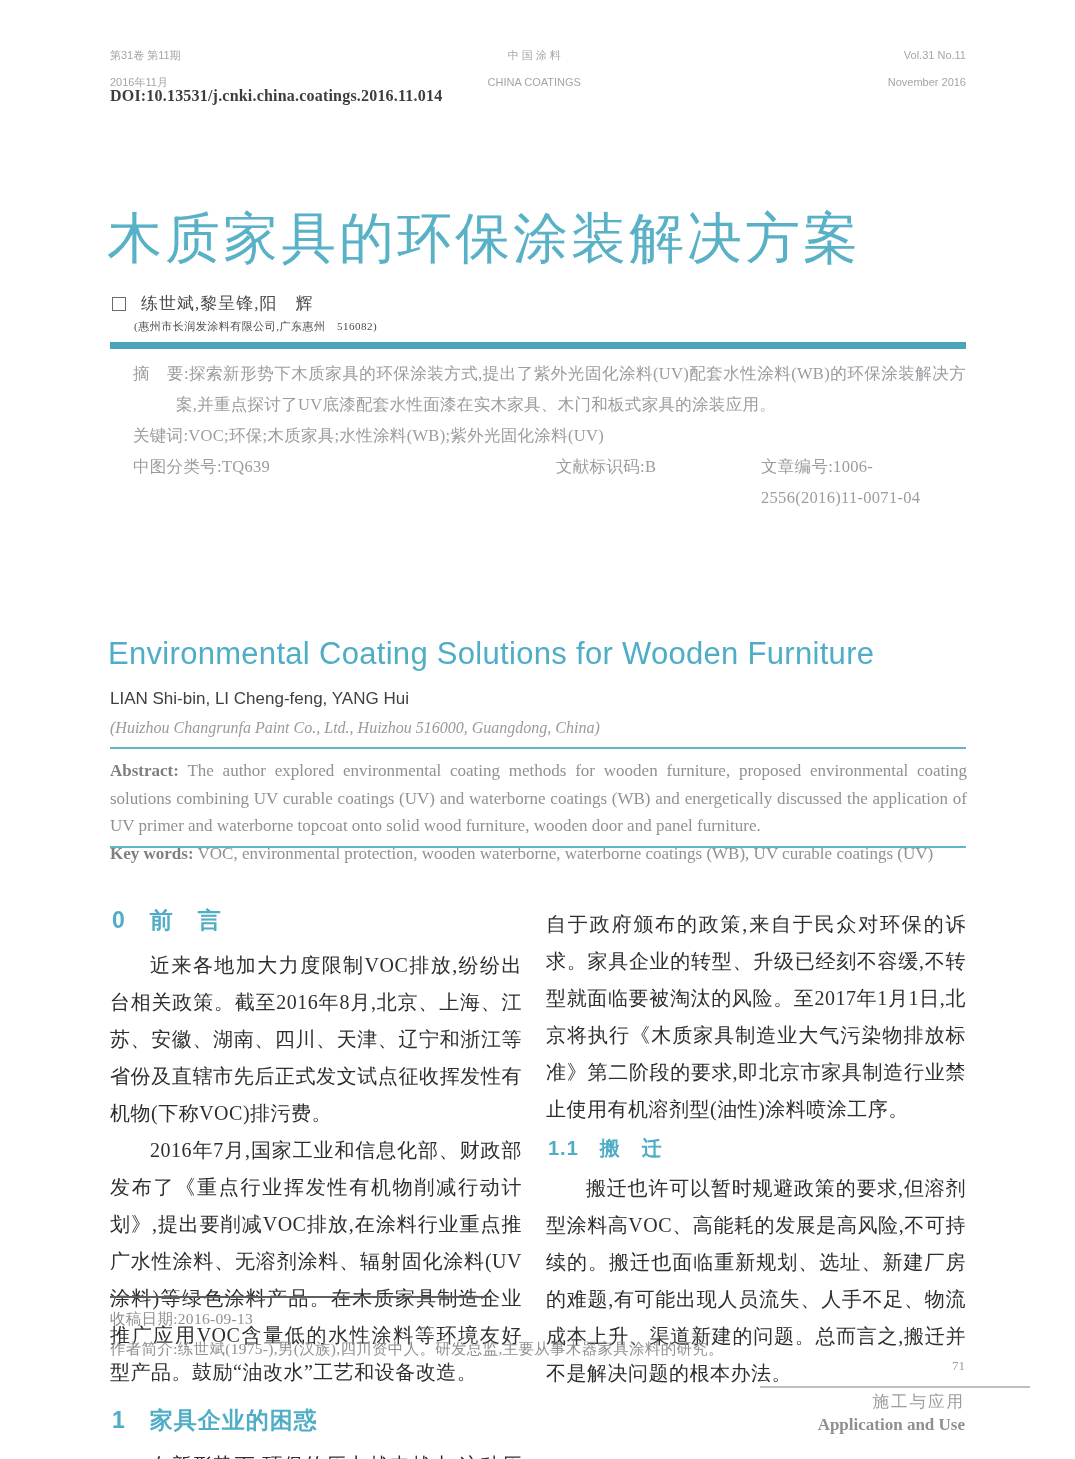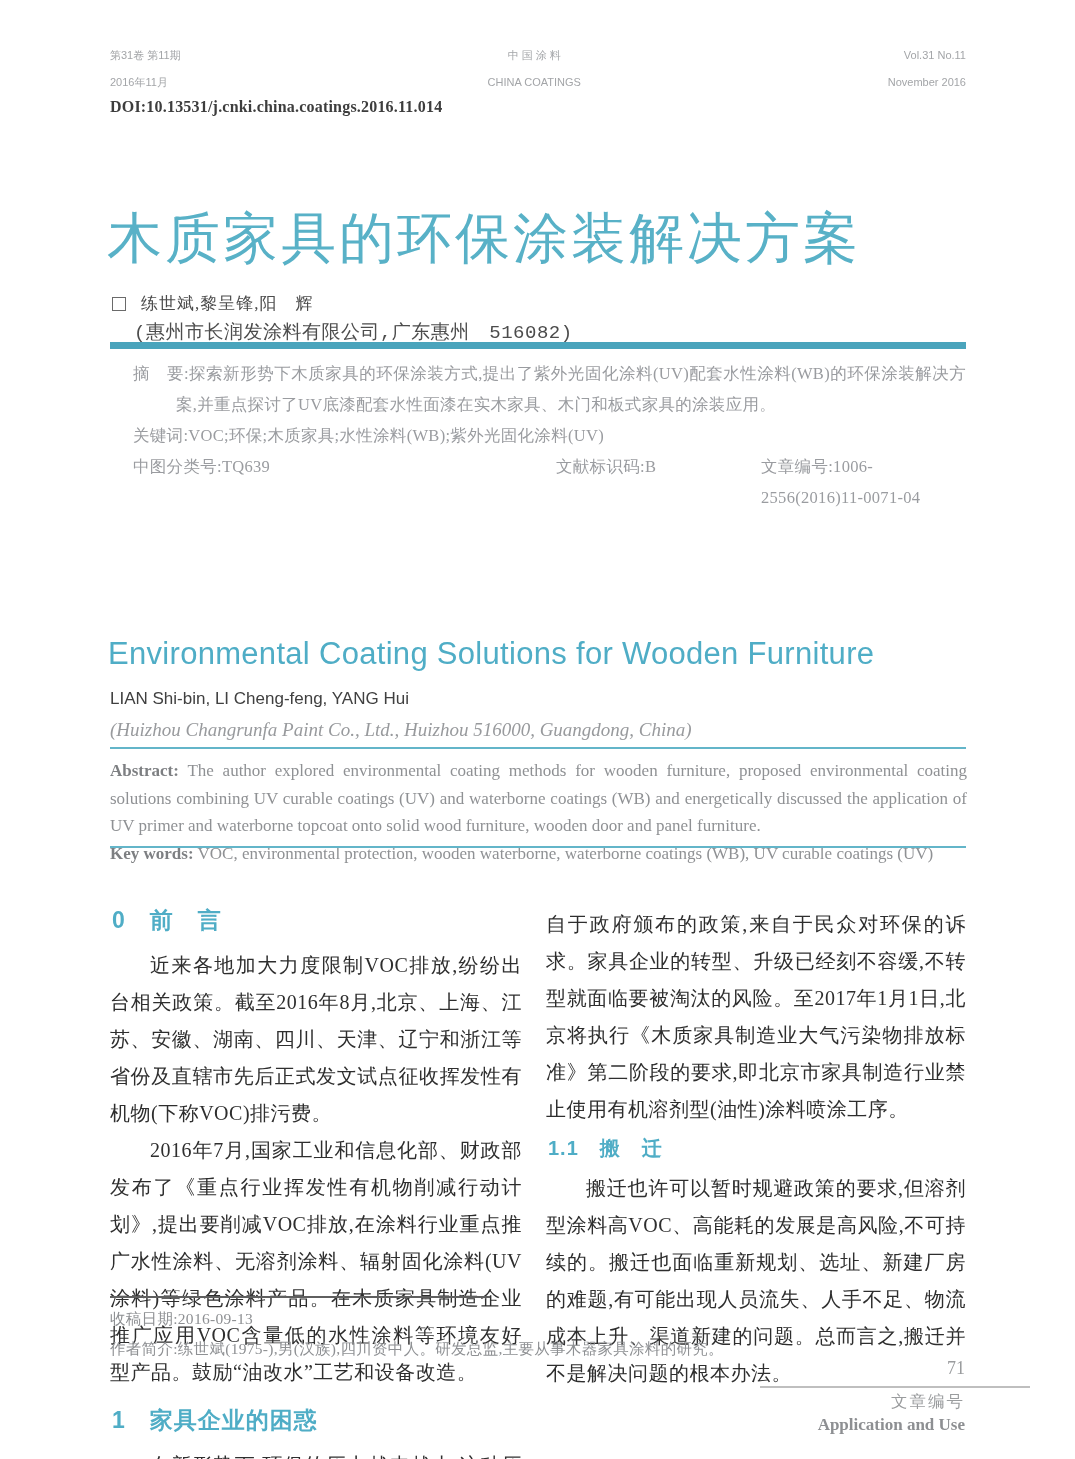--- a/index.html
+++ b/index.html
@@ -4,47 +4,47 @@
 <style>
   html,body{margin:0;padding:0;background:#ffffff;}
   .page{position:relative;width:1075px;height:1459px;background:#ffffff;overflow:hidden;
         font-family:"Liberation Serif",serif;color:#2f2f2f;}
 
   
   .hdr{position:absolute;top:42px;left:110px;width:856px;display:flex;justify-content:space-between;
        font-family:"Liberation Sans",sans-serif;font-size:11px;line-height:27px;color:#a3a5a8;}
   .hdr .c{text-align:center;}
   .hdr .r{text-align:right;}
-  .doi{position:absolute;top:98px;left:110px;font-family:"Liberation Serif",serif;
+  .doi{position:absolute;top:87px;left:110px;font-family:"Liberation Serif",serif;
        font-size:16px;font-weight:bold;color:#3d3d3d;letter-spacing:0.2px;}
 
   
   .title-cn{position:absolute;top:202px;left:107px;font-family:"Liberation Sans",sans-serif;
             font-size:55px;font-weight:400;color:#58b1c7;letter-spacing:3px;}
   .authors-cn{position:absolute;top:292px;left:112px;display:flex;align-items:center;
               font-size:17px;color:#4c4c4c;letter-spacing:1px;}
   .marker{display:inline-block;width:12px;height:12px;border:1.5px solid #6a6a6a;margin-right:15px;}
-  .affil-cn{position:absolute;top:319px;left:134px;font-size:19px;color:#4c4c4c;letter-spacing:0.5px;font-family:Liberation Mono, monospace;}
+  .affil-cn{position:absolute;top:319px;left:134px;font-size:11px;color:#4c4c4c;letter-spacing:0.5px;}
   .bar{position:absolute;top:342px;left:110px;width:856px;height:7px;background:#4aa4bc;}
 
   
   .meta-cn{position:absolute;top:358px;left:133px;width:833px;font-size:16.5px;line-height:31px;
            color:#9a9ca0;letter-spacing:0.3px;}
   .abs-line{padding-left:43px;text-indent:-43px;text-align:justify;}
   .class-row{display:flex;}
   .class-row .c1{width:423px;}
   .class-row .c2{width:205px;}
   .class-row .c3{flex:1;}
 
   
   .title-en{position:absolute;top:636px;left:108px;font-family:"Liberation Sans",sans-serif;
             font-size:31px;font-weight:normal;color:#4fadc6;letter-spacing:0.3px;}
   .authors-en{position:absolute;top:689px;left:110px;font-family:"Liberation Sans",sans-serif;
               font-size:17px;color:#404040;}
-  .affil-en{position:absolute;top:719px;left:110px;font-size:19px;font-style:italic;color:#989a9d;}
+  .affil-en{position:absolute;top:719px;left:110px;font-size:16px;font-style:italic;color:#989a9d;}
   .rule-a{position:absolute;top:747px;left:110px;width:856px;height:2px;background:#63b5c9;}
   .meta-en{position:absolute;top:757px;left:110px;width:857px;font-size:17px;line-height:27.5px;
            color:#8f9194;text-align:justify;}
   .meta-en b{color:#7d7f82;}
   .rule-b{position:absolute;top:846px;left:110px;width:856px;height:2px;background:#63b5c9;}
 
   
   .col{position:absolute;top:901px;font-size:20px;line-height:37px;text-align:justify;
        color:#2e2e2e;letter-spacing:0.5px;}
   .col-left{left:110px;width:412px;}
@@ -57,21 +57,21 @@
   .h2{font-family:"Liberation Sans",sans-serif;font-size:20px;font-weight:bold;color:#4fadc6;
       line-height:28px;margin:6px 0 8px 2px;letter-spacing:1px;text-indent:0;}
 
   
   .footnote{position:absolute;top:1296px;left:110px;width:856px;font-size:15.5px;line-height:30px;
             color:#8e9093;letter-spacing:0.3px;}
   .fn-rule{width:380px;height:2px;background:#5f5f5f;margin-bottom:6px;}
 
   
   .pg-num{position:absolute;top:1358px;left:760px;width:205px;text-align:right;
-          font-size:18px;color:#9a9c9e;}
+          font-size:13px;color:#9a9c9e;}
   .ft-rule{position:absolute;top:1386px;left:760px;width:270px;height:2px;background:#bfbfbf;}
   .ft-cn{position:absolute;top:1391px;left:760px;width:205px;text-align:right;
          font-size:16.5px;color:#9a9c9e;letter-spacing:2px;}
   .ft-en{position:absolute;top:1415px;left:700px;width:265px;text-align:right;
          font-size:17px;font-weight:bold;color:#8d8f92;}
 </style>
 </head>
 <body>
 
 <div class="page">
@@ -135,16 +135,16 @@
   </div>
 
   <div class="footnote">
     <div class="fn-rule"></div>
     <div>收稿日期:2016-09-13</div>
     <div>作者简介:练世斌(1975-),男(汉族),四川资中人。研发总监,主要从事木器家具涂料的研究。</div>
   </div>
 
   <div class="pg-num">71</div>
   <div class="ft-rule"></div>
-  <div class="ft-cn">文章编号</div>
+  <div class="ft-cn">施工与应用</div>
   <div class="ft-en">Application and Use</div>
 
 </div>
 
 </body></html>

